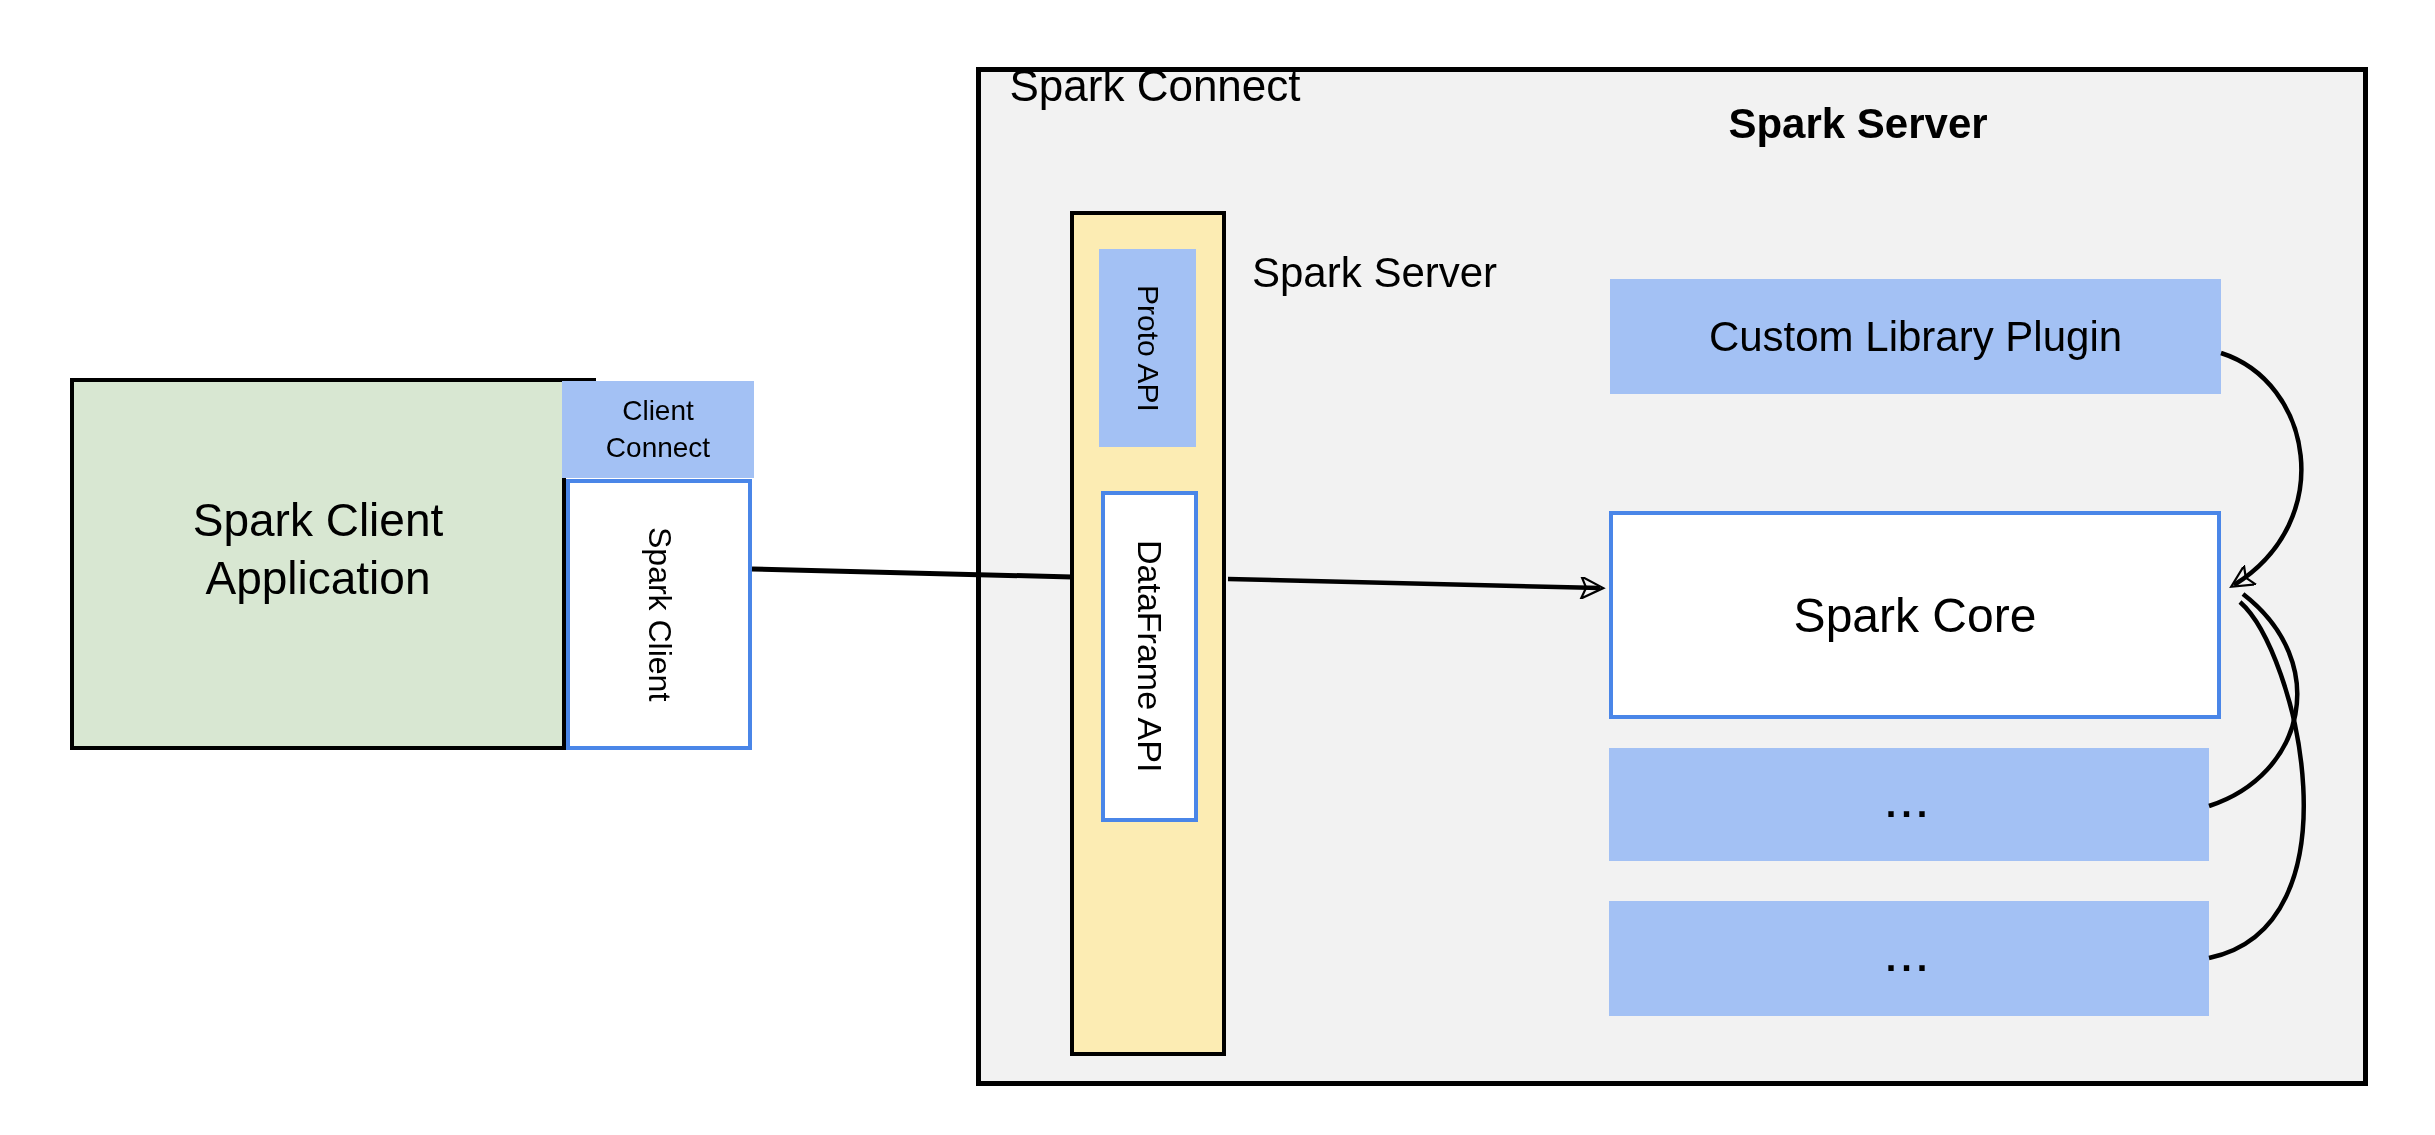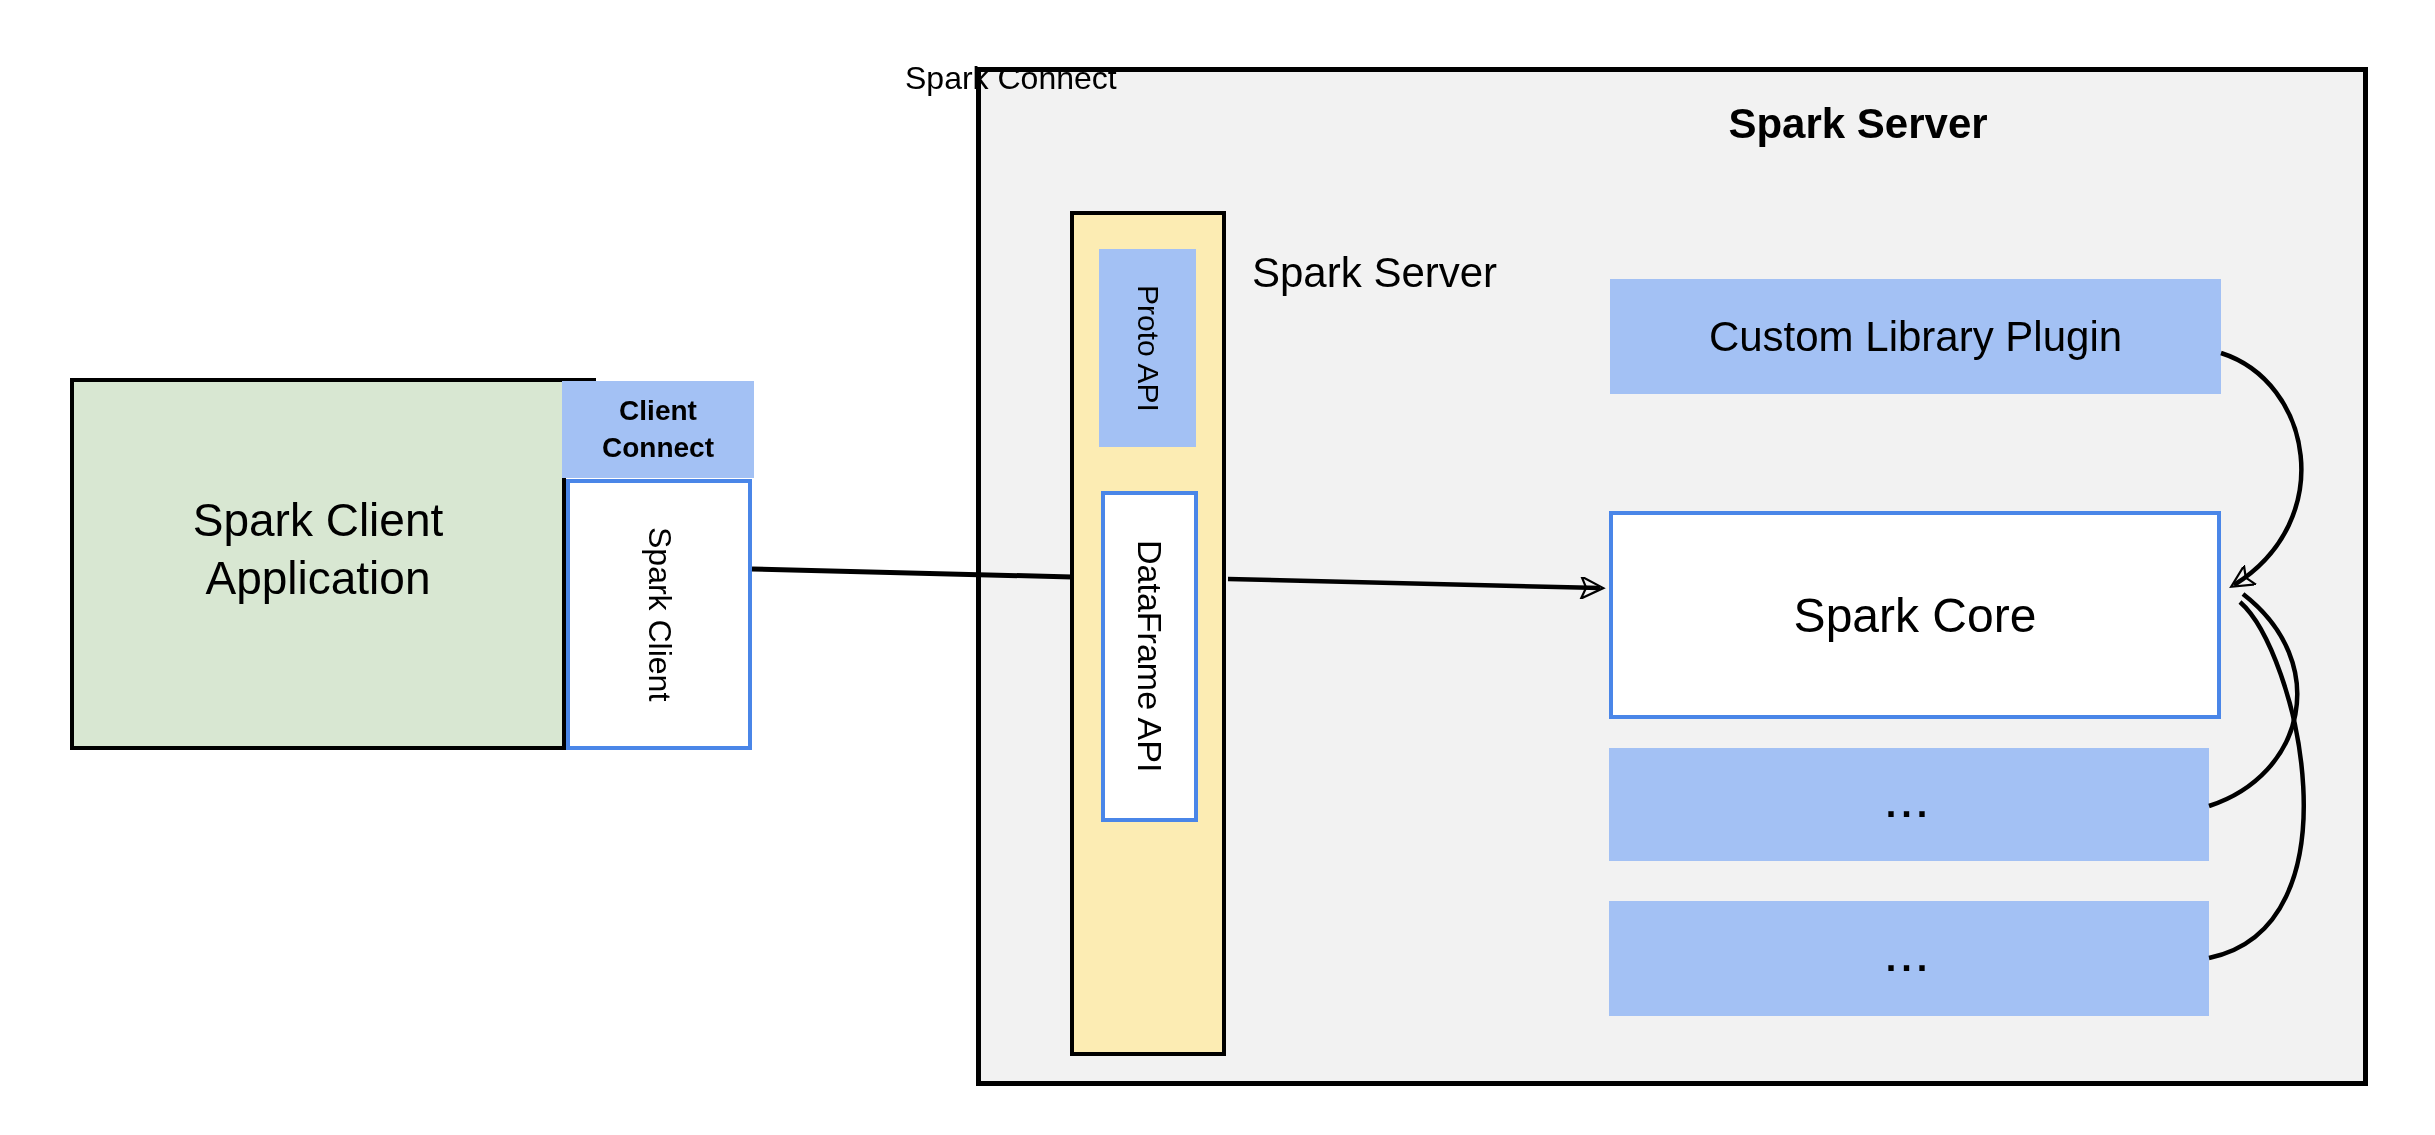--- a/index.html
+++ b/index.html
@@ -22,31 +22,31 @@
   .abs{position:absolute;}
   .box{position:absolute;display:flex;align-items:center;justify-content:center;text-align:center;}
 
   
   .green-box{left:70px;top:378px;width:496px;height:372px;
     background:var(--green-fill);border:4px solid var(--ink);}
   .green-label{font-size:46px;line-height:1.26;margin-top:-28px;}
   .border-overhang{left:562px;top:378px;width:34px;height:4px;background:var(--ink);}
   .client-package{left:562px;top:381px;width:192px;height:97px;
     background:var(--blue-fill);}
-  .cp-label{font-size:28px;line-height:1.3;font-weight:bold;}
+  .cp-label{font-size:28px;line-height:1.3;}
   .spark-client-box{left:566px;top:479px;width:186px;height:271px;
     background:#ffffff;border:4px solid var(--blue-border);}
   .vtext{writing-mode:vertical-rl;text-orientation:mixed;white-space:nowrap;}
   .sc-label{font-size:32px;}
 
   
   .gray-container{left:976px;top:67px;width:1392px;height:1019px;
     background:var(--gray-fill);border:5px solid var(--ink);}
-  .connect-title{left:905px;top:58px;width:500px;
-    font-size:32px;line-height:1.28;}
+  .connect-title{left:905px;top:58px;width:500px;text-align:center;
+    font-size:44px;line-height:1.28;}
   .server-title{left:1608px;top:100px;width:500px;text-align:center;
     font-size:42px;font-weight:bold;}
   .yellow-box{left:1070px;top:211px;width:156px;height:845px;
     background:var(--yellow-fill);border:4px solid var(--ink);}
   .proto-box{left:1099px;top:249px;width:97px;height:198px;background:var(--blue-fill);}
   .proto-label{font-size:30px;}
   .dataframe-box{left:1101px;top:491px;width:97px;height:331px;
     background:#ffffff;border:4px solid var(--blue-border);}
   .df-label{font-size:34px;}
   .library-label{left:1252px;top:246px;width:420px;text-align:left;

